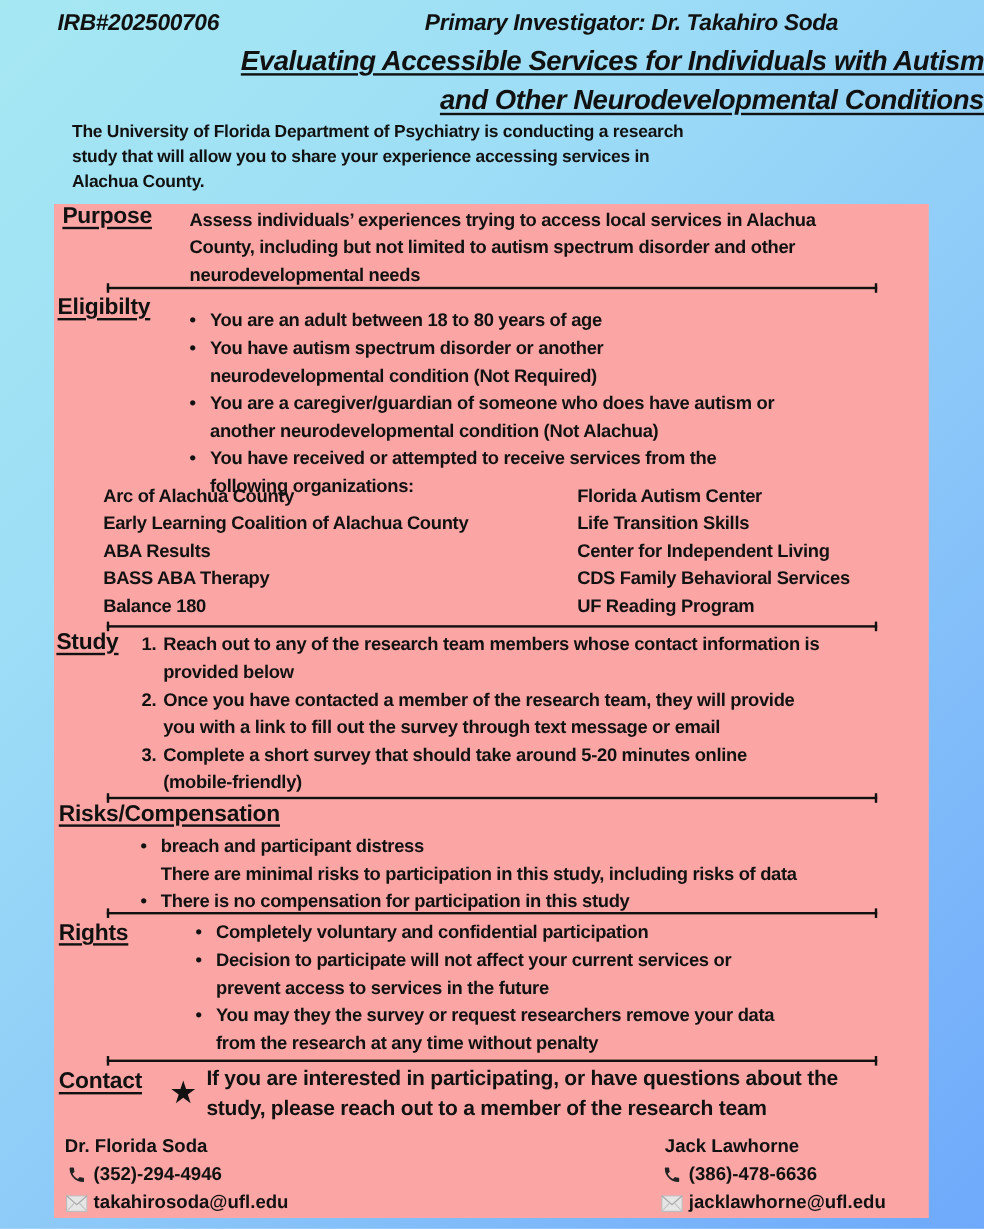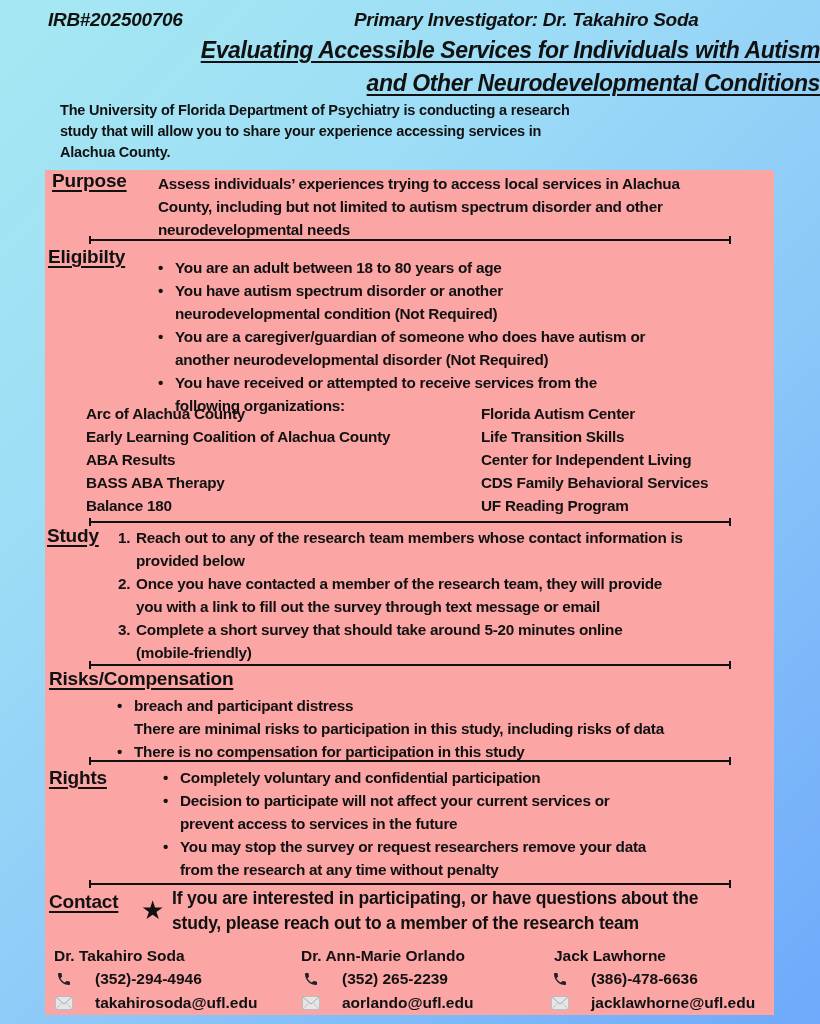--- a/index.html
+++ b/index.html
@@ -30,21 +30,21 @@
   .divider::before, .divider::after { content: ""; position: absolute; top: -3px; width: 2px; height: 8px; background: #111; }
   .divider::before { left: 0; }
   .divider::after { right: 0; }
   .bullet-list { list-style: none; }
   .bullet-list li { position: relative; padding-left: 17px; }
   .bullet-list li::before { content: "\2022"; position: absolute; left: 0; top: 0; }
   .num-list { list-style: none; }
   .num-list li { position: relative; padding-left: 18px; }
   .num-list li .num { position: absolute; left: 0; top: 0; }
   .contact-name { font-size: 15.5px; font-weight: bold; line-height: 23px; white-space: nowrap; }
-  .contact-line { font-size: 15.5px; font-weight: bold; line-height: 24px; white-space: nowrap; display: flex; align-items: center; gap: 21px; }
+  .contact-line { font-size: 15.5px; font-weight: bold; line-height: 24px; white-space: nowrap; display: flex; align-items: center; gap: 4px; }
   .ic { display: inline-flex; width: 20px; height: 18px; align-items: center; justify-content: center; }
   .star { font-size: 26px; line-height: 26px; }
 </style>
 </head>
 <body>
 
 <div class="header">
   <div class="irb narrow">IRB#202500706</div>
   <div class="pi narrow">Primary Investigator: Dr. Takahiro Soda</div>
   <div class="title l1 narrow">Evaluating Accessible Services for Individuals with Autism</div>
@@ -70,21 +70,21 @@
   <ul class="abs txt narrow bullet-list" style="left:113px; top:74px;margin-top:12px;">
     <li>
         <div>You are an adult between 18 to 80 years of age</div>
       </li>
     <li>
         <div>You have autism spectrum disorder or another</div>
         <div>neurodevelopmental condition   (Not Required)</div>
       </li>
     <li>
         <div>You are a caregiver/guardian of someone who does have autism or</div>
-        <div>another neurodevelopmental disorder  (Not Required)</div>
+        <div>another neurodevelopmental condition  (Not Alachua)</div>
       </li>
     <li>
         <div>You have received or attempted to receive services from the</div>
         <div>following organizations:</div>
       </li>
   </ul>
   <div class="abs txt narrow" style="left:41px; top:232px;">
     <div>Arc of Alachua County</div>
     <div>Early Learning Coalition of Alachua County</div>
     <div>ABA Results</div>
@@ -135,91 +135,70 @@
   <div class="abs heading narrow" style="left:4px; top:597px;">Rights</div>
   <ul class="abs txt narrow bullet-list" style="left:118px; top:596px;">
     <li>
         <div>Completely voluntary and confidential participation</div>
       </li>
     <li>
         <div>Decision to participate will not affect your current services or</div>
         <div>prevent access to services in the future</div>
       </li>
     <li>
-        <div>You may stop the survey or request researchers remove your data</div>
+        <div>You may they the survey or request researchers remove your data</div>
         <div>from the research at any time without penalty</div>
       </li>
   </ul>
   <div class="divider" style="top:713px;"></div>
 
   <div class="abs heading narrow" style="left:4px; top:721px;">Contact</div>
   <div class="abs star" style="left:96px; top:727px;">★</div>
   <div class="abs narrow" style="left:127px; top:716px; font-size:17.5px; font-weight:bold; line-height:25px; letter-spacing:-0.2px; white-space:nowrap;">
     <div>If you are interested in participating, or have questions about the</div>
     <div>study, please reach out to a member of the research team</div>
   </div>
 
   <div class="abs" style="left:9px; top:774px;">
-    <div class="contact-name">Dr. Takahiro Soda</div>
+    <div class="contact-name">Dr. Florida Soda</div>
     <div class="contact-line">
         <span class="ic">
           <svg width="16" height="16" viewBox="0 0 24 24">
             <path fill="#222" d="M6.6 10.8c1.4 2.8 3.8 5.1 6.6 6.6l2.2-2.2c.3-.3.7-.4 1-.2 1.1.4 2.3.6 3.6.6.6 0 1 .4 1 1V20c0 .6-.4 1-1 1C10.6 21 3 13.4 3 4c0-.6.4-1 1-1h3.5c.6 0 1 .4 1 1 0 1.3.2 2.5.6 3.6.1.3 0 .7-.2 1L6.6 10.8z"></path>
           </svg>
         </span>
         <span>(352)-294-4946</span>
       </div>
     <div class="contact-line">
         <span class="ic">
           <svg width="18" height="14" viewBox="0 0 18 14">
             <rect x="0.5" y="0.5" width="17" height="13" fill="#e6e6e6" stroke="#bdbdbd"></rect>
             <path d="M0.5 0.5 L9 8 L17.5 0.5" fill="none" stroke="#a8a8a8"></path>
             <path d="M0.5 13.5 L7 6.5 M17.5 13.5 L11 6.5" fill="none" stroke="#c4c4c4"></path>
           </svg>
         </span>
         <span>takahirosoda@ufl.edu</span>
       </div>
   </div>
 
-  <div class="abs" style="left:256px; top:774px;">
-    <div class="contact-name">Dr. Ann-Marie Orlando</div>
+
+  <div class="abs" style="left:505px; top:774px;">
+    <div class="contact-name" style="padding-left:4px;">Jack Lawhorne</div>
     <div class="contact-line">
         <span class="ic">
           <svg width="16" height="16" viewBox="0 0 24 24">
             <path fill="#222" d="M6.6 10.8c1.4 2.8 3.8 5.1 6.6 6.6l2.2-2.2c.3-.3.7-.4 1-.2 1.1.4 2.3.6 3.6.6.6 0 1 .4 1 1V20c0 .6-.4 1-1 1C10.6 21 3 13.4 3 4c0-.6.4-1 1-1h3.5c.6 0 1 .4 1 1 0 1.3.2 2.5.6 3.6.1.3 0 .7-.2 1L6.6 10.8z"></path>
           </svg>
         </span>
-        <span>(352) 265-2239</span>
+        <span>(386)-478-6636</span>
       </div>
     <div class="contact-line">
         <span class="ic">
           <svg width="18" height="14" viewBox="0 0 18 14">
             <rect x="0.5" y="0.5" width="17" height="13" fill="#e6e6e6" stroke="#bdbdbd"></rect>
             <path d="M0.5 0.5 L9 8 L17.5 0.5" fill="none" stroke="#a8a8a8"></path>
             <path d="M0.5 13.5 L7 6.5 M17.5 13.5 L11 6.5" fill="none" stroke="#c4c4c4"></path>
           </svg>
         </span>
-        <span>aorlando@ufl.edu</span>
-      </div>
-  </div>
-
-  <div class="abs" style="left:505px; top:774px;">
-    <div class="contact-name" style="padding-left:4px;">Jack Lawhorne</div>
-    <div class="contact-line">
-        <span class="ic">
-          <svg width="16" height="16" viewBox="0 0 24 24">
-            <path fill="#222" d="M6.6 10.8c1.4 2.8 3.8 5.1 6.6 6.6l2.2-2.2c.3-.3.7-.4 1-.2 1.1.4 2.3.6 3.6.6.6 0 1 .4 1 1V20c0 .6-.4 1-1 1C10.6 21 3 13.4 3 4c0-.6.4-1 1-1h3.5c.6 0 1 .4 1 1 0 1.3.2 2.5.6 3.6.1.3 0 .7-.2 1L6.6 10.8z"></path>
-          </svg>
-        </span>
-        <span>(386)-478-6636</span>
-      </div>
-    <div class="contact-line">
-        <span class="ic">
-          <svg width="18" height="14" viewBox="0 0 18 14">
-            <rect x="0.5" y="0.5" width="17" height="13" fill="#e6e6e6" stroke="#bdbdbd"></rect>
-            <path d="M0.5 0.5 L9 8 L17.5 0.5" fill="none" stroke="#a8a8a8"></path>
-            <path d="M0.5 13.5 L7 6.5 M17.5 13.5 L11 6.5" fill="none" stroke="#c4c4c4"></path>
-          </svg>
-        </span>
         <span>jacklawhorne@ufl.edu</span>
       </div>
   </div>
 </div>
 
 </body></html>

